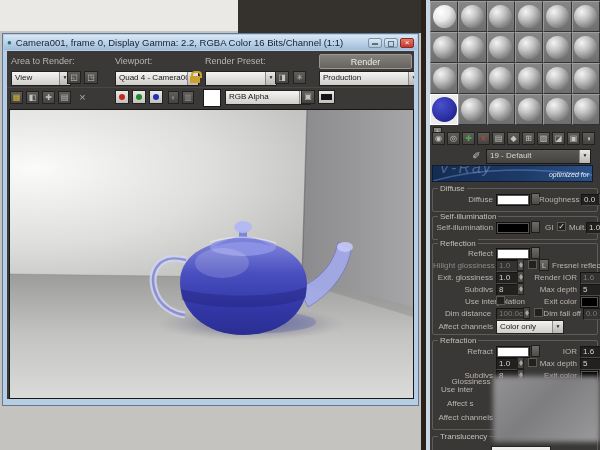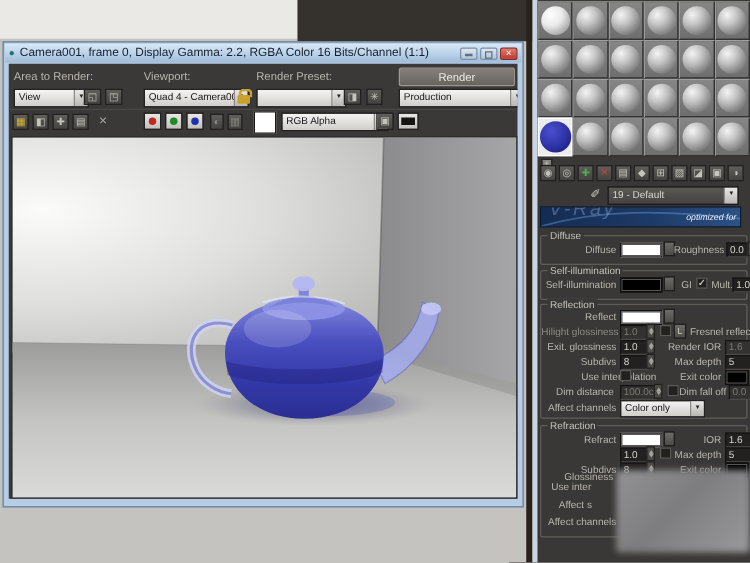--- a/index.html
+++ b/index.html
@@ -363,16 +363,20 @@
     <div class="abs field" style="left:63px;top:29px;width:18px;">8</div>
     <div class="spin" style="left:84px;top:28px;"></div>
     <div class="abs lbl" style="left:104px;top:30px;width:40px;text-align:right;">Exit color</div>
     <div class="abs swatch" style="left:147px;top:29px;width:17px;background:#000;"></div>
 
     <div class="abs lbl" style="left:8px;top:44px;">Use inter</div>
     <div class="abs lbl" style="left:14px;top:58px;">Affect s</div>
     <div class="abs lbl" style="left:0px;top:72px;width:60px;text-align:right;">Affect channels</div>
   </div>
 
+  <div class="groupbox" style="left:2px;top:436px;width:164px;height:14px;border-bottom:none;">
+    <div class="gtitle">Translucency</div>
+    <div class="abs ddl" style="left:58px;top:9px;width:52px;height:10px;"></div>
+  </div>
 
   <div class="abs" style="left:63px;top:376px;width:107px;height:66px;z-index:30;border-radius:3px;
               background:linear-gradient(135deg,#939395,#7d7d7f 45%,#9a9a9c);filter:blur(2.5px);"></div>
 </div>
 
 </body></html>

